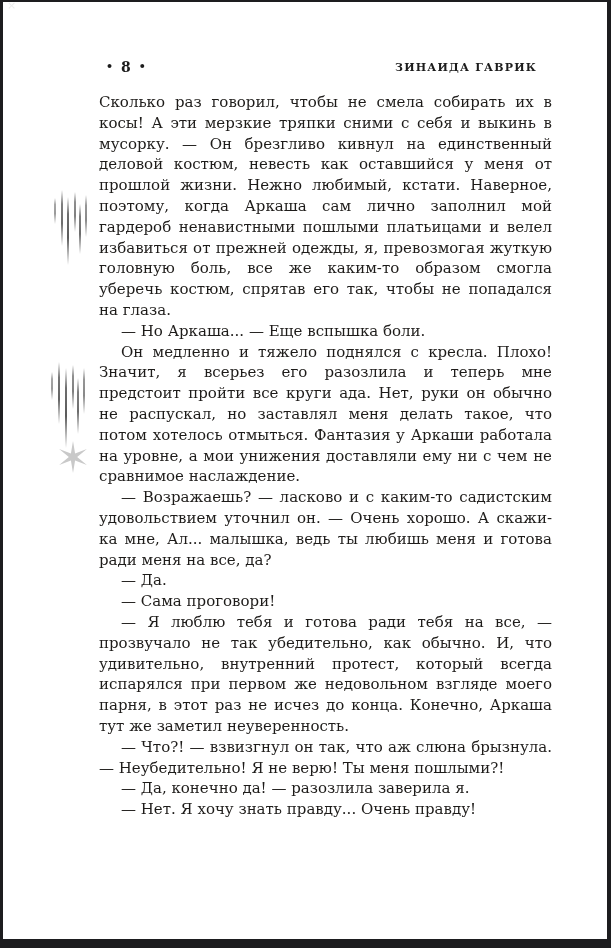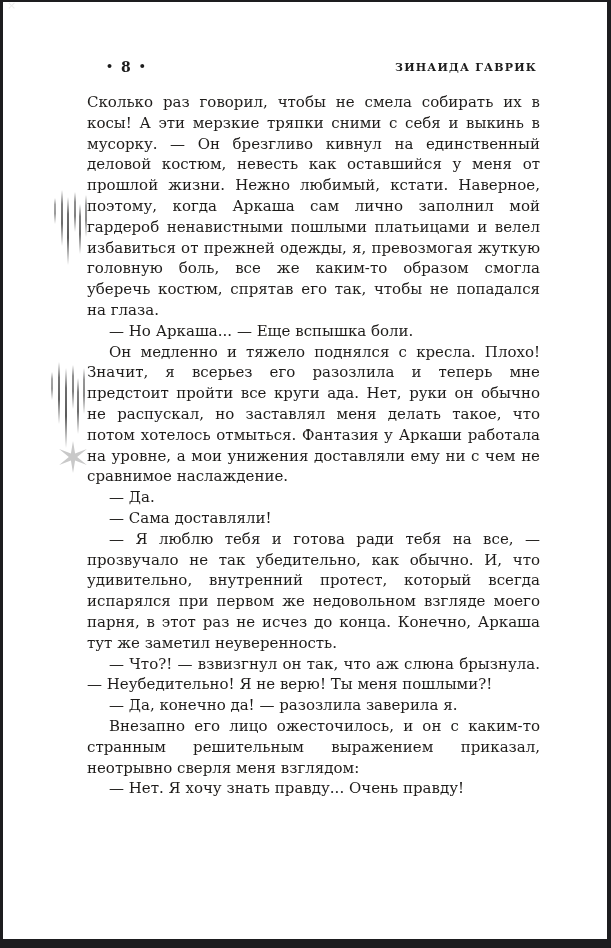--- a/index.html
+++ b/index.html
@@ -27,21 +27,21 @@
     font-family:"DejaVu Serif","Liberation Serif",serif;
     font-weight:bold;font-size:14px;color:#1c1c1c;letter-spacing:1px;
     display:flex;align-items:center;gap:7px;
   }
   .page-number .dot{font-size:11px;position:relative;top:-1px;}
   .author-header{
     font-family:"DejaVu Serif","Liberation Serif",serif;
     font-weight:bold;font-size:11px;color:#1c1c1c;letter-spacing:1.2px;
   }
   .body-text{
-    position:absolute;left:84px;top:90px;width:453px;
+    position:absolute;left:96px;top:90px;width:453px;
     font-size:15px;line-height:20.8px;color:#1e1c1a;
     text-align:justify;
     hyphens:auto;-webkit-hyphens:auto;
   }
   .body-text p{margin:0;text-indent:22px;}
   .body-text p.no-indent{text-indent:0;}
   
   .scratch{position:absolute;}
   .scratch i{
     position:absolute;width:1.6px;display:block;
@@ -84,22 +84,22 @@
   </div>
 
   <svg class="ornament-star" viewBox="0 0 100 100">
     <polygon fill="#c9c9c9" points="50,0 56.5,38.7 93.3,25 63,50 93.3,75 56.5,61.3 50,100 43.5,61.3 6.7,75 37,50 6.7,25 43.5,38.7"></polygon>
   </svg>
 
   <div class="body-text" lang="ru">
     <p class="no-indent">Сколько раз говорил, чтобы не смела собирать их в косы! А эти мерзкие тряпки сними с себя и выкинь в мусорку. — Он брезгливо кивнул на единственный деловой костюм, невесть как оставшийся у меня от прошлой жизни. Нежно любимый, кстати. Наверное, поэтому, когда Аркаша сам лично заполнил мой гардероб ненавистными пошлыми платьицами и велел избавиться от прежней одежды, я, превозмогая жуткую головную боль, все же каким-то образом смогла уберечь костюм, спрятав его так, чтобы не попадался на глаза.</p>
     <p>— Но Аркаша... — Еще вспышка боли.</p>
     <p>Он медленно и тяжело поднялся с кресла. Плохо! Значит, я всерьез его разозлила и теперь мне предстоит пройти все круги ада. Нет, руки он обычно не распускал, но заставлял меня делать такое, что потом хотелось отмыться. Фантазия у Аркаши работала на уровне, а мои унижения доставляли ему ни с чем не сравнимое наслаждение.</p>
+    <p>— Возражаешь? — ласково и с каким-то садистским удовольствием уточнил он. — Очень хорошо. А скажи-ка мне, Ал... малышка, ведь ты любишь меня и готова ради меня на все, да?</p>
     <p>— Да.</p>
-    <p>— Сама доставляли!</p>
+    <p>— Сама проговори!</p>
     <p>— Я люблю тебя и готова ради тебя на все, — прозвучало не так убедительно, как обычно. И, что удивительно, внутренний протест, который всегда испарялся при первом же недовольном взгляде моего парня, в этот раз не исчез до конца. Конечно, Аркаша тут же заметил неуверенность.</p>
     <p>— Что?! — взвизгнул он так, что аж слюна брызнула. — Неубедительно! Я не верю! Ты меня пошлыми?!</p>
     <p>— Да, конечно да! — разозлила заверила я.</p>
-    <p>Внезапно его лицо ожесточилось, и он с каким-то странным решительным выражением приказал, неотрывно сверля меня взглядом:</p>
     <p>— Нет. Я хочу знать правду... Очень правду!</p>
   </div>
 
 </div>
 
 </body></html>

